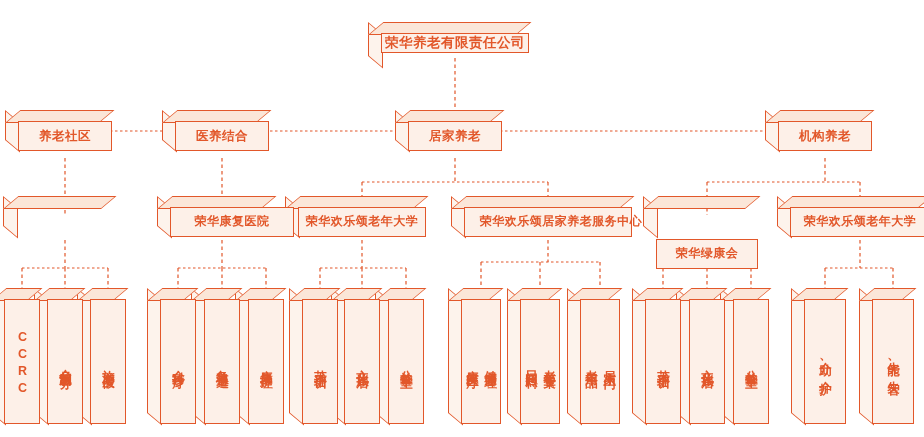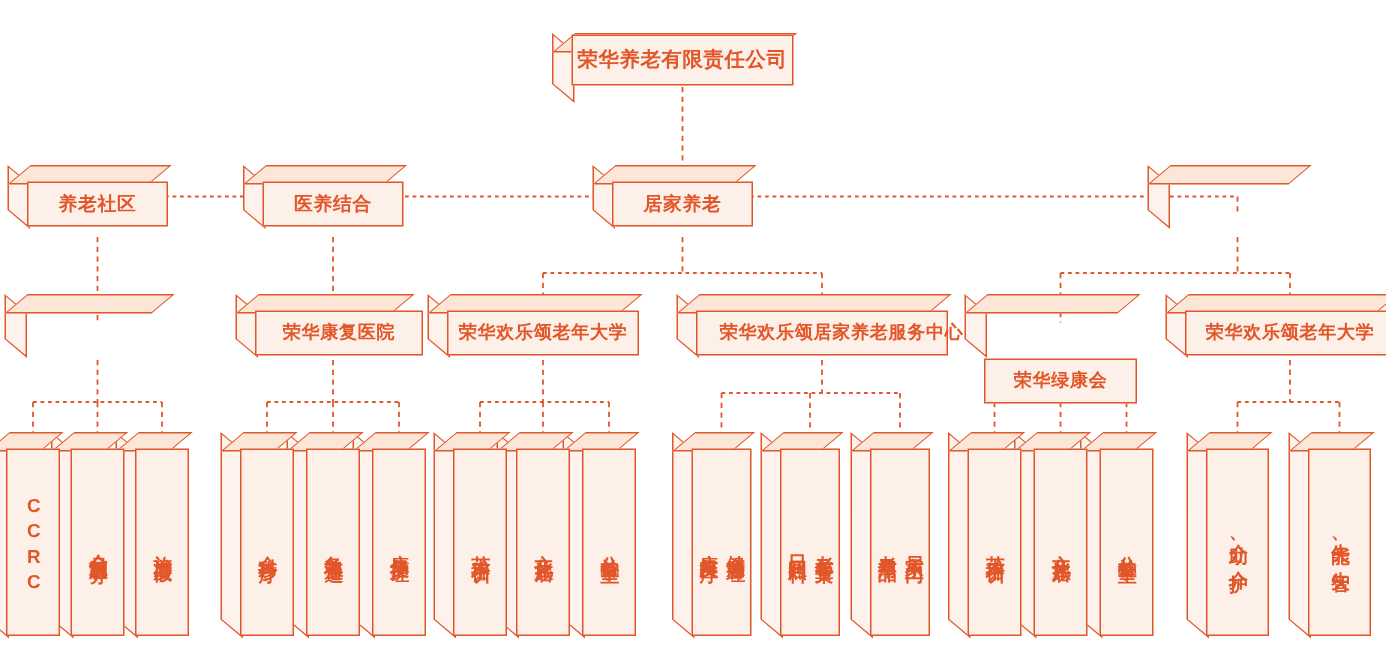--- a/index.html
+++ b/index.html
@@ -190,21 +190,21 @@
         <path d="M 747.5 291.5 L 754.5 291.5 L 751 297.5 z"></path>
         <path d="M 821.5 291.5 L 828.5 291.5 L 825 297.5 z"></path>
         <path d="M 889.5 291.5 L 896.5 291.5 L 893 297.5 z"></path>
       </g>
   </svg>
 
   <div id="boxes">
       <div class="box3d lvl1" style="left: 368px; top: 22px; width: 161px; height: 45px;">
         <div class="face-side" style="left: 0px; top: 0px; width: 15px; height: 34px; transform: skewY(40deg); transform-origin: left top;"></div>
         <div class="face-top" style="left: 0px; top: 0px; width: 148px; height: 13px; transform: skewX(-50deg); transform-origin: left bottom;"></div>
-        <div class="face-front" style="left: 13px; top: 1px; width: 148px; height: 34px;">
+        <div class="face-front" style="left: 13px; top: 11px; width: 148px; height: 20px;">
           <span class="lbl">荣华养老有限责任公司</span>
         </div>
       </div>
       <div class="box3d lvl2" style="left: 5px; top: 110px; width: 107px; height: 41px;">
         <div class="face-side" style="left: 0px; top: 0px; width: 15px; height: 30px; transform: skewY(40deg); transform-origin: left top;"></div>
         <div class="face-top" style="left: 0px; top: 0px; width: 94px; height: 13px; transform: skewX(-50deg); transform-origin: left bottom;"></div>
         <div class="face-front" style="left: 13px; top: 11px; width: 94px; height: 30px;">
           <span class="lbl">养老社区</span>
         </div>
       </div>
@@ -218,29 +218,32 @@
       <div class="box3d lvl2" style="left: 395px; top: 110px; width: 107px; height: 41px;">
         <div class="face-side" style="left: 0px; top: 0px; width: 15px; height: 30px; transform: skewY(40deg); transform-origin: left top;"></div>
         <div class="face-top" style="left: 0px; top: 0px; width: 94px; height: 13px; transform: skewX(-50deg); transform-origin: left bottom;"></div>
         <div class="face-front" style="left: 13px; top: 11px; width: 94px; height: 30px;">
           <span class="lbl">居家养老</span>
         </div>
       </div>
       <div class="box3d lvl2" style="left: 765px; top: 110px; width: 107px; height: 41px;">
         <div class="face-side" style="left: 0px; top: 0px; width: 15px; height: 30px; transform: skewY(40deg); transform-origin: left top;"></div>
         <div class="face-top" style="left: 0px; top: 0px; width: 94px; height: 13px; transform: skewX(-50deg); transform-origin: left bottom;"></div>
+        <div class="face-front" style="left: 13px; top: 11px; width: 94px; height: 30px;">
+          <span class="lbl">机构养老</span>
+        </div>
       </div>
       <div class="box3d lvl3" style="left: 3px; top: 196px; width: 111px; height: 41px;">
         <div class="face-side" style="left: 0px; top: 0px; width: 15px; height: 30px; transform: skewY(40deg); transform-origin: left top;"></div>
         <div class="face-top" style="left: 0px; top: 0px; width: 98px; height: 13px; transform: skewX(-50deg); transform-origin: left bottom;"></div>
       </div>
       <div class="box3d lvl3" style="left: 157px; top: 196px; width: 117px; height: 41px;">
         <div class="face-side" style="left: 0px; top: 0px; width: 15px; height: 30px; transform: skewY(40deg); transform-origin: left top;"></div>
         <div class="face-top" style="left: 0px; top: 0px; width: 104px; height: 13px; transform: skewX(-50deg); transform-origin: left bottom;"></div>
-        <div class="face-front" style="left: 13px; top: 11px; width: 112px; height: 30px;">
+        <div class="face-front" style="left: 13px; top: 11px; width: 124px; height: 30px;">
           <span class="lbl">荣华康复医院</span>
         </div>
       </div>
       <div class="box3d lvl3" style="left: 285px; top: 196px; width: 141px; height: 41px;">
         <div class="face-side" style="left: 0px; top: 0px; width: 15px; height: 30px; transform: skewY(40deg); transform-origin: left top;"></div>
         <div class="face-top" style="left: 0px; top: 0px; width: 128px; height: 13px; transform: skewX(-50deg); transform-origin: left bottom;"></div>
         <div class="face-front" style="left: 13px; top: 11px; width: 128px; height: 30px;">
           <span class="lbl">荣华欢乐颂老年大学</span>
         </div>
       </div>

